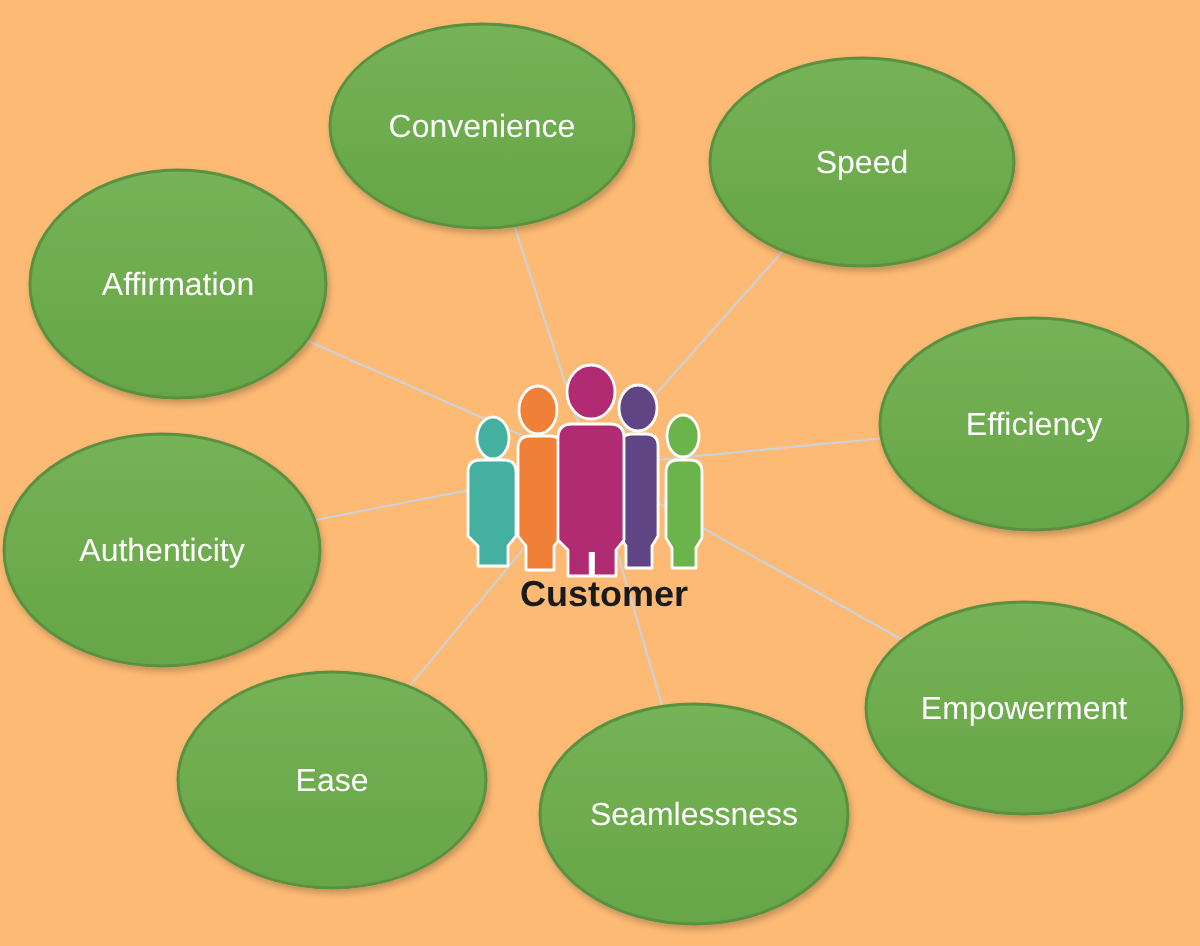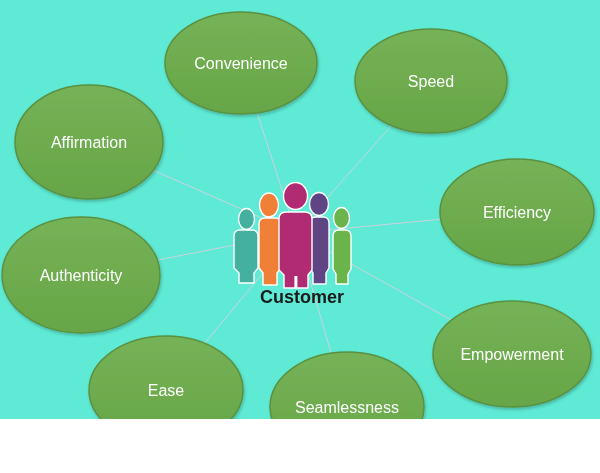--- a/index.html
+++ b/index.html
@@ -1,16 +1,16 @@
 <!DOCTYPE html>
 <html><head>
 <meta charset="utf-8">
 <style>
   html,body{margin:0;padding:0;background:#ffffff;}
-  #stage{width:600px;height:419px;background:#5eead4;position:relative;overflow:hidden;}
+  #stage{width:600px;height:473px;background:#fdba74;position:relative;overflow:hidden;}
   svg{display:block;}
   .connector{stroke:#ccd3dd;stroke-width:1;fill:none;}
   .node-label{fill:#ffffff;font-family:"Liberation Sans",sans-serif;font-size:16px;text-anchor:middle;}
   .center-label{fill:#1a1a1a;font-family:"Liberation Sans",sans-serif;font-size:18px;font-weight:bold;text-anchor:middle;}
   .person-head,.person-body{stroke:#ffffff;stroke-width:1.4;stroke-linejoin:round;}
 </style>
 </head>
 <body>
 
 <div id="stage">

